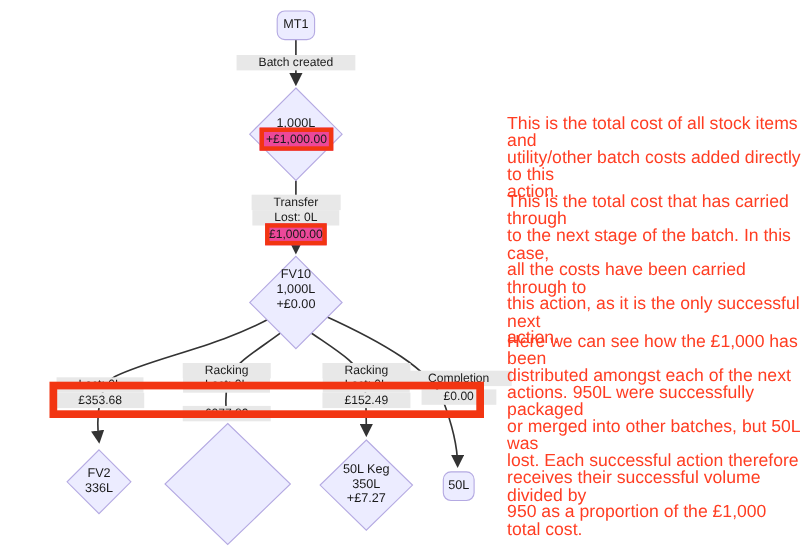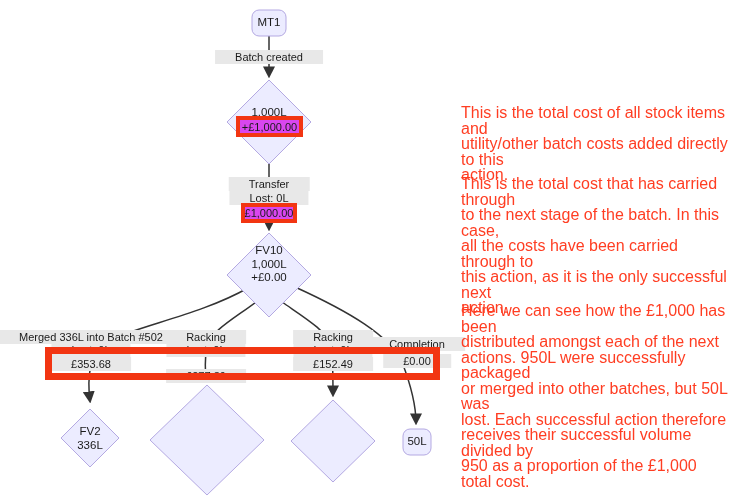--- a/index.html
+++ b/index.html
@@ -23,21 +23,21 @@
     position:absolute;z-index:3;transform:translate(-50%,-50%);
     font-size:11.5px;line-height:13.5px;color:var(--ink);
     text-align:center;white-space:nowrap;
   }
   .edge-label{
     position:absolute;z-index:2;transform:translate(-50%,-50%);
     font-size:11px;line-height:12px;color:var(--ink);
     background:var(--label-bg);padding:1px 20px;white-space:nowrap;
   }
   .hl-box{
-    position:absolute;z-index:4;border:4px solid var(--hl);background:#d946ef;
+    position:absolute;z-index:4;border:4px solid var(--hl);background:#ec4899;
     display:flex;align-items:center;justify-content:center;
     font-size:11px;color:var(--ink);white-space:nowrap;
   }
   .hl-frame{
     position:absolute;z-index:4;border:7px solid var(--hl);background:transparent;
   }
   .annotation{
     position:absolute;z-index:5;width:268px;
     font-size:16px;line-height:15.5px;color:var(--ann);
     white-space:pre-line;
@@ -80,29 +80,33 @@
     <div>1,000L</div>
     <div>+£0.00</div>
   </div>
 
   <div class="node-text" style="left:90px;top:438px">
     <div>FV2</div>
     <div>336L</div>
   </div>
 
 
+  <div class="node-text" style="left:333px;top:441px">
+    <div>50L Keg</div>
+    <div>350L</div>
+    <div>+£7.27</div>
+  </div>
 
   <div class="node-text" style="left:417px;top:442px">50L</div>
 
   <div class="edge-label" style="left:269px;top:57px">Batch created</div>
 
   <div class="edge-label" style="left:269px;top:184px">Transfer</div>
   <div class="edge-label" style="left:269px;top:198px">Lost: 0L</div>
 
-  <div class="edge-label" style="left:91px;top:337px">Merged 336L into Batch #502</div>
   <div class="edge-label" style="left:91px;top:350px">Lost: 0L</div>
   <div class="edge-label" style="left:91px;top:364px">£353.68</div>
 
   <div class="edge-label" style="left:206px;top:337px">Racking</div>
   <div class="edge-label" style="left:206px;top:350px">Lost: 0L</div>
   <div class="edge-label" style="left:206px;top:376px">£277.89</div>
 
   <div class="edge-label" style="left:333px;top:337px">Racking</div>
   <div class="edge-label" style="left:333px;top:350px">Lost: 0L</div>
   <div class="edge-label" style="left:333px;top:364px">£152.49</div>

